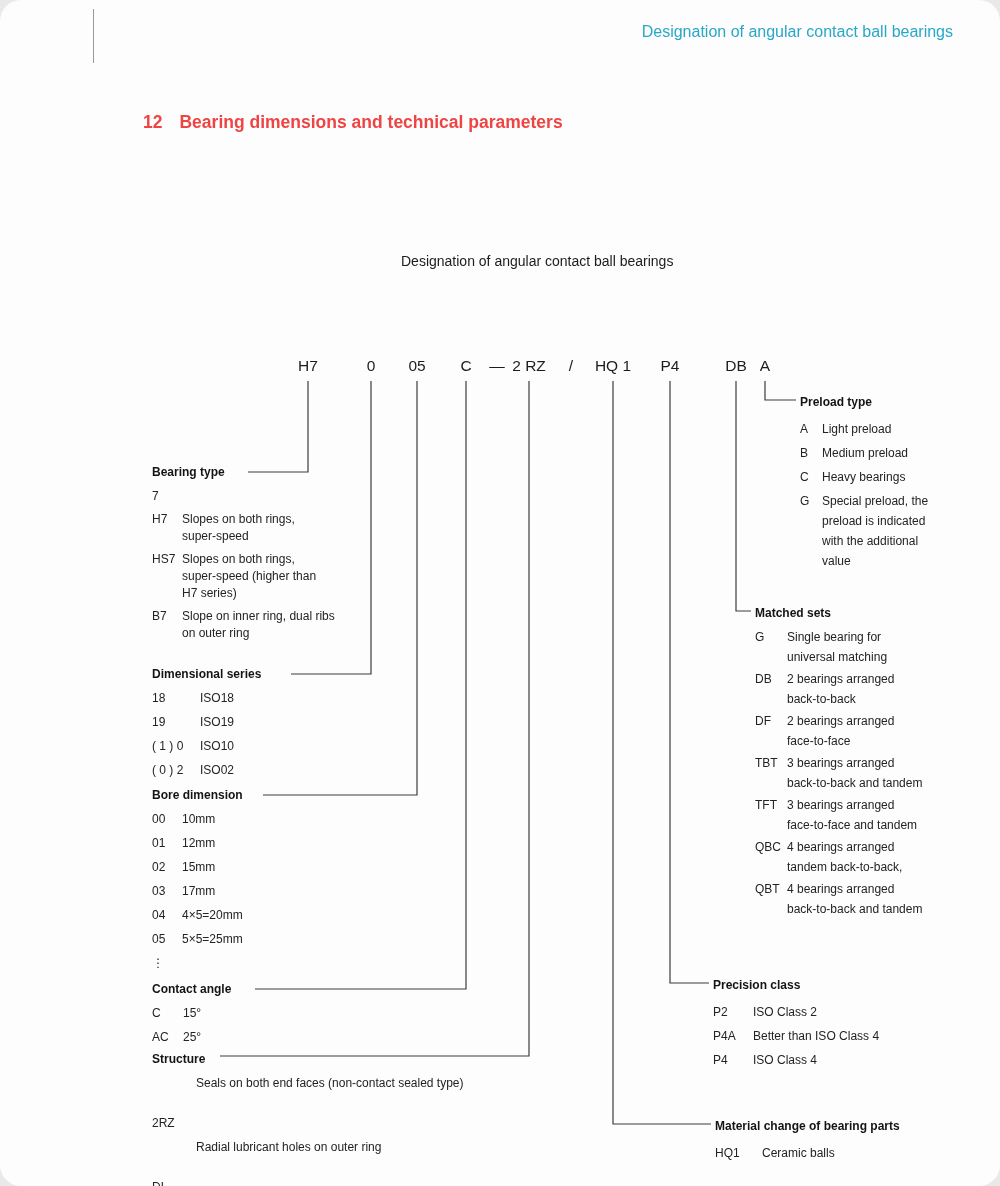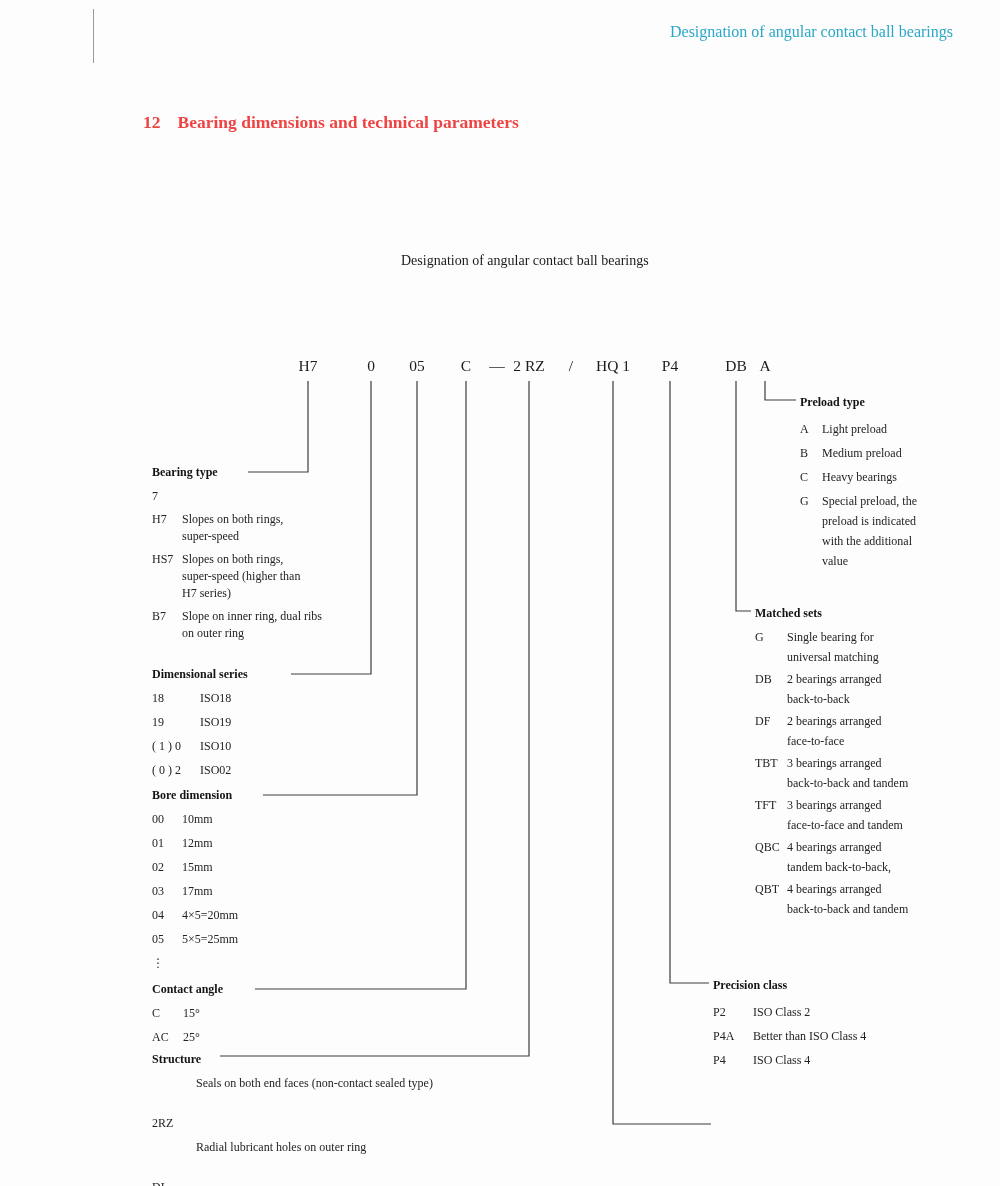--- a/index.html
+++ b/index.html
@@ -1,17 +1,17 @@
 <!DOCTYPE html>
 <html><head>
 <meta charset="utf-8">
 <style>
   html,body{margin:0;padding:0;background:#e9e9e9;}
   .page{position:relative;width:1000px;height:1186px;background:#fdfdfd;
-        font-family:Liberation Serif, serif;color:#222;overflow:hidden;margin:0 auto;}
+        font-family:Liberation Sans, sans-serif;color:#222;overflow:hidden;margin:0 auto;border-radius:21px;}
   .lines{position:absolute;left:0;top:0;pointer-events:none;}
   .hdr{position:absolute;top:23px;right:47px;font-size:16px;color:#2aa7c7;}
   .heading{position:absolute;left:143px;top:112px;font-size:17.5px;font-weight:bold;color:#ef4444;}
   .heading .num{margin-right:17px;}
   .dtitle{position:absolute;left:401px;top:253px;font-size:14px;color:#1c1c1c;}
   .code-row{position:absolute;left:0;top:357px;width:1000px;height:22px;font-size:15.5px;color:#1c1c1c;}
   .tok{position:absolute;transform:translateX(-50%);white-space:pre;}
   .block{position:absolute;font-size:12px;line-height:17px;color:#232323;}
   .btitle{font-weight:bold;margin-bottom:7px;color:#141414;}
   .row{display:flex;margin-bottom:7px;}
@@ -235,14 +235,21 @@
     <div class="row">
       <span class="c">P4A</span>
       <span class="d">Better than ISO Class 4</span>
     </div>
     <div class="row">
       <span class="c">P4</span>
       <span class="d">ISO Class 4</span>
     </div>
   </div>
 
+  <div class="block right mc" style="left:715px;top:1116px;width:270px">
+    <div class="btitle">Material change of bearing parts</div>
+    <div class="row">
+      <span class="c">HQ1</span>
+      <span class="d">Ceramic balls</span>
+    </div>
+  </div>
 
 </div>
 
 </body></html>

